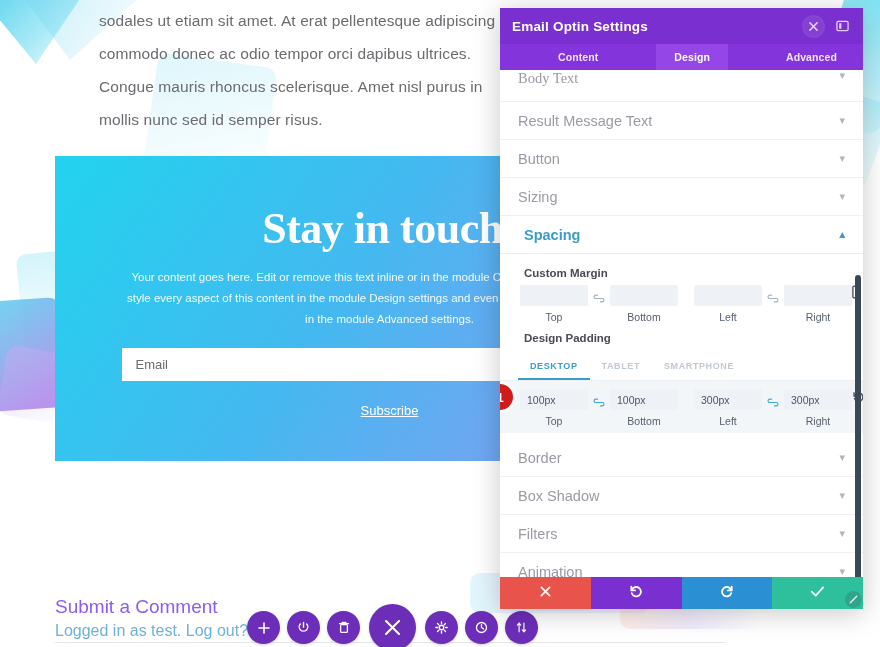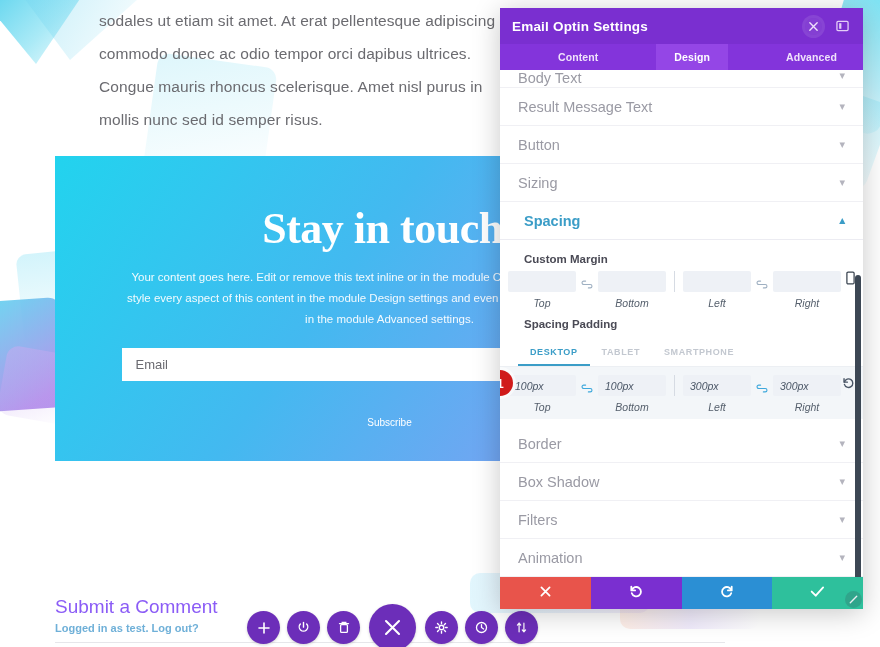--- a/index.html
+++ b/index.html
@@ -91,31 +91,31 @@
   .optin-body {
     margin-top: 15px; width: 530px; text-align: center;
     font-size: 11.5px; line-height: 21px; color: rgba(255,255,255,.93);
   }
   .optin-field {
     margin-top: 18px; width: 536px; height: 33px; background: #fff;
     display: flex; align-items: center; padding: 0 14px;
     font-size: 13px; color: #6a6a70;
   }
   .optin-subscribe {
-    margin-top: 36px; font-size: 10px; color: #ffffff;
-    cursor: pointer;
+    margin-top: 22px; font-size: 13px; color: #ffffff;
+    text-decoration: underline; cursor: pointer;
   }
 
   .comment-title {
     position: absolute; left: 55px; top: 596px;
     font-size: 19px; color: #8b5cf6; font-weight: 400;
   }
   .comment-login {
     position: absolute; left: 55px; top: 622px;
-    font-size: 11px; color: #6fb0d8; font-weight: bold;
+    font-size: 16px; color: #6fb0d8;
   }
   .comment-rule {
     position: absolute; left: 55px; top: 642px; width: 670px; height: 1px;
     background: #e6e6ea;
   }
 
   
   .fab-bar { position: absolute; left: 247px; top: 604px; display: flex; align-items: center; gap: 7px; }
   .fab {
     width: 33px; height: 33px; border-radius: 50%;
@@ -159,30 +159,30 @@
 
   .accordion-row {
     height: 38px; display: flex; align-items: center; justify-content: space-between;
     padding: 0 18px; border-bottom: 1px solid #f0f0f4;
     font-size: 14.5px; color: #9a9aa4; cursor: pointer; background: #fff;
   }
   .accordion-row.open { color: #3b9dc7; font-weight: 700; border-bottom-color: #ececf2; padding-left: 24px; }
   .accordion-row .chev { color: #b4b4be; font-size: 11px; line-height: 1; }
   .accordion-row.open .chev { color: #3b9dc7; }
 
-  .accordion-row.partial { height: 18px; align-items: flex-start; overflow: hidden; }
+  .accordion-row.partial { height: 32px; align-items: flex-start; overflow: hidden; font-family: Liberation Serif, serif; }
 
   .panel-open-body { padding: 4px 0 6px; background: #fff; }
 
   .field-label {
     font-size: 11.5px; color: #4a4a55; font-weight: 700;
     padding: 9px 24px 6px;
   }
 
-  .spacing-row { display: flex; align-items: flex-start; padding: 0 8px; font-style: italic; }
+  .spacing-row { display: flex; align-items: flex-start; padding: 0 20px; }
   .spacing-grp { display: flex; align-items: center; }
   .spacing-cell { width: 68px; display: flex; flex-direction: column; align-items: stretch; }
   .spacing-input {
     height: 21px; background: #eef1f6; border: none; border-radius: 2px;
     display: flex; align-items: center; padding: 0 7px;
     font-size: 10.5px; color: #4a5666;
   }
   .spacing-input.empty { background: #eef1f6; }
   .spacing-caption { text-align: center; font-size: 10.5px; color: #56606d; padding-top: 5px; }
   .link-icon { width: 22px; display: flex; align-items: center; justify-content: center; color: #9fb0c2; padding-bottom: 12px; }
@@ -409,21 +409,21 @@
           </div>
           <div class="spacing-tail">
             <span>
               <svg width="9" height="14" viewBox="0 0 10 15">
                   <rect x="1" y="1" width="8" height="13" rx="1.3" fill="none" stroke="#3a4450" stroke-width="1.4"></rect>
                 </svg>
             </span>
           </div>
         </div>
 
-        <div class="field-label">Spacing Padding</div>
+        <div class="field-label">Design Padding</div>
 
         <div class="device-tabs">
           <div class="device-tab active">DESKTOP</div>
           <div class="device-tab">TABLET</div>
           <div class="device-tab">SMARTPHONE</div>
         </div>
         <div class="device-sep"></div>
 
         <div class="padding-band">
           <div class="badge-one">1</div>

